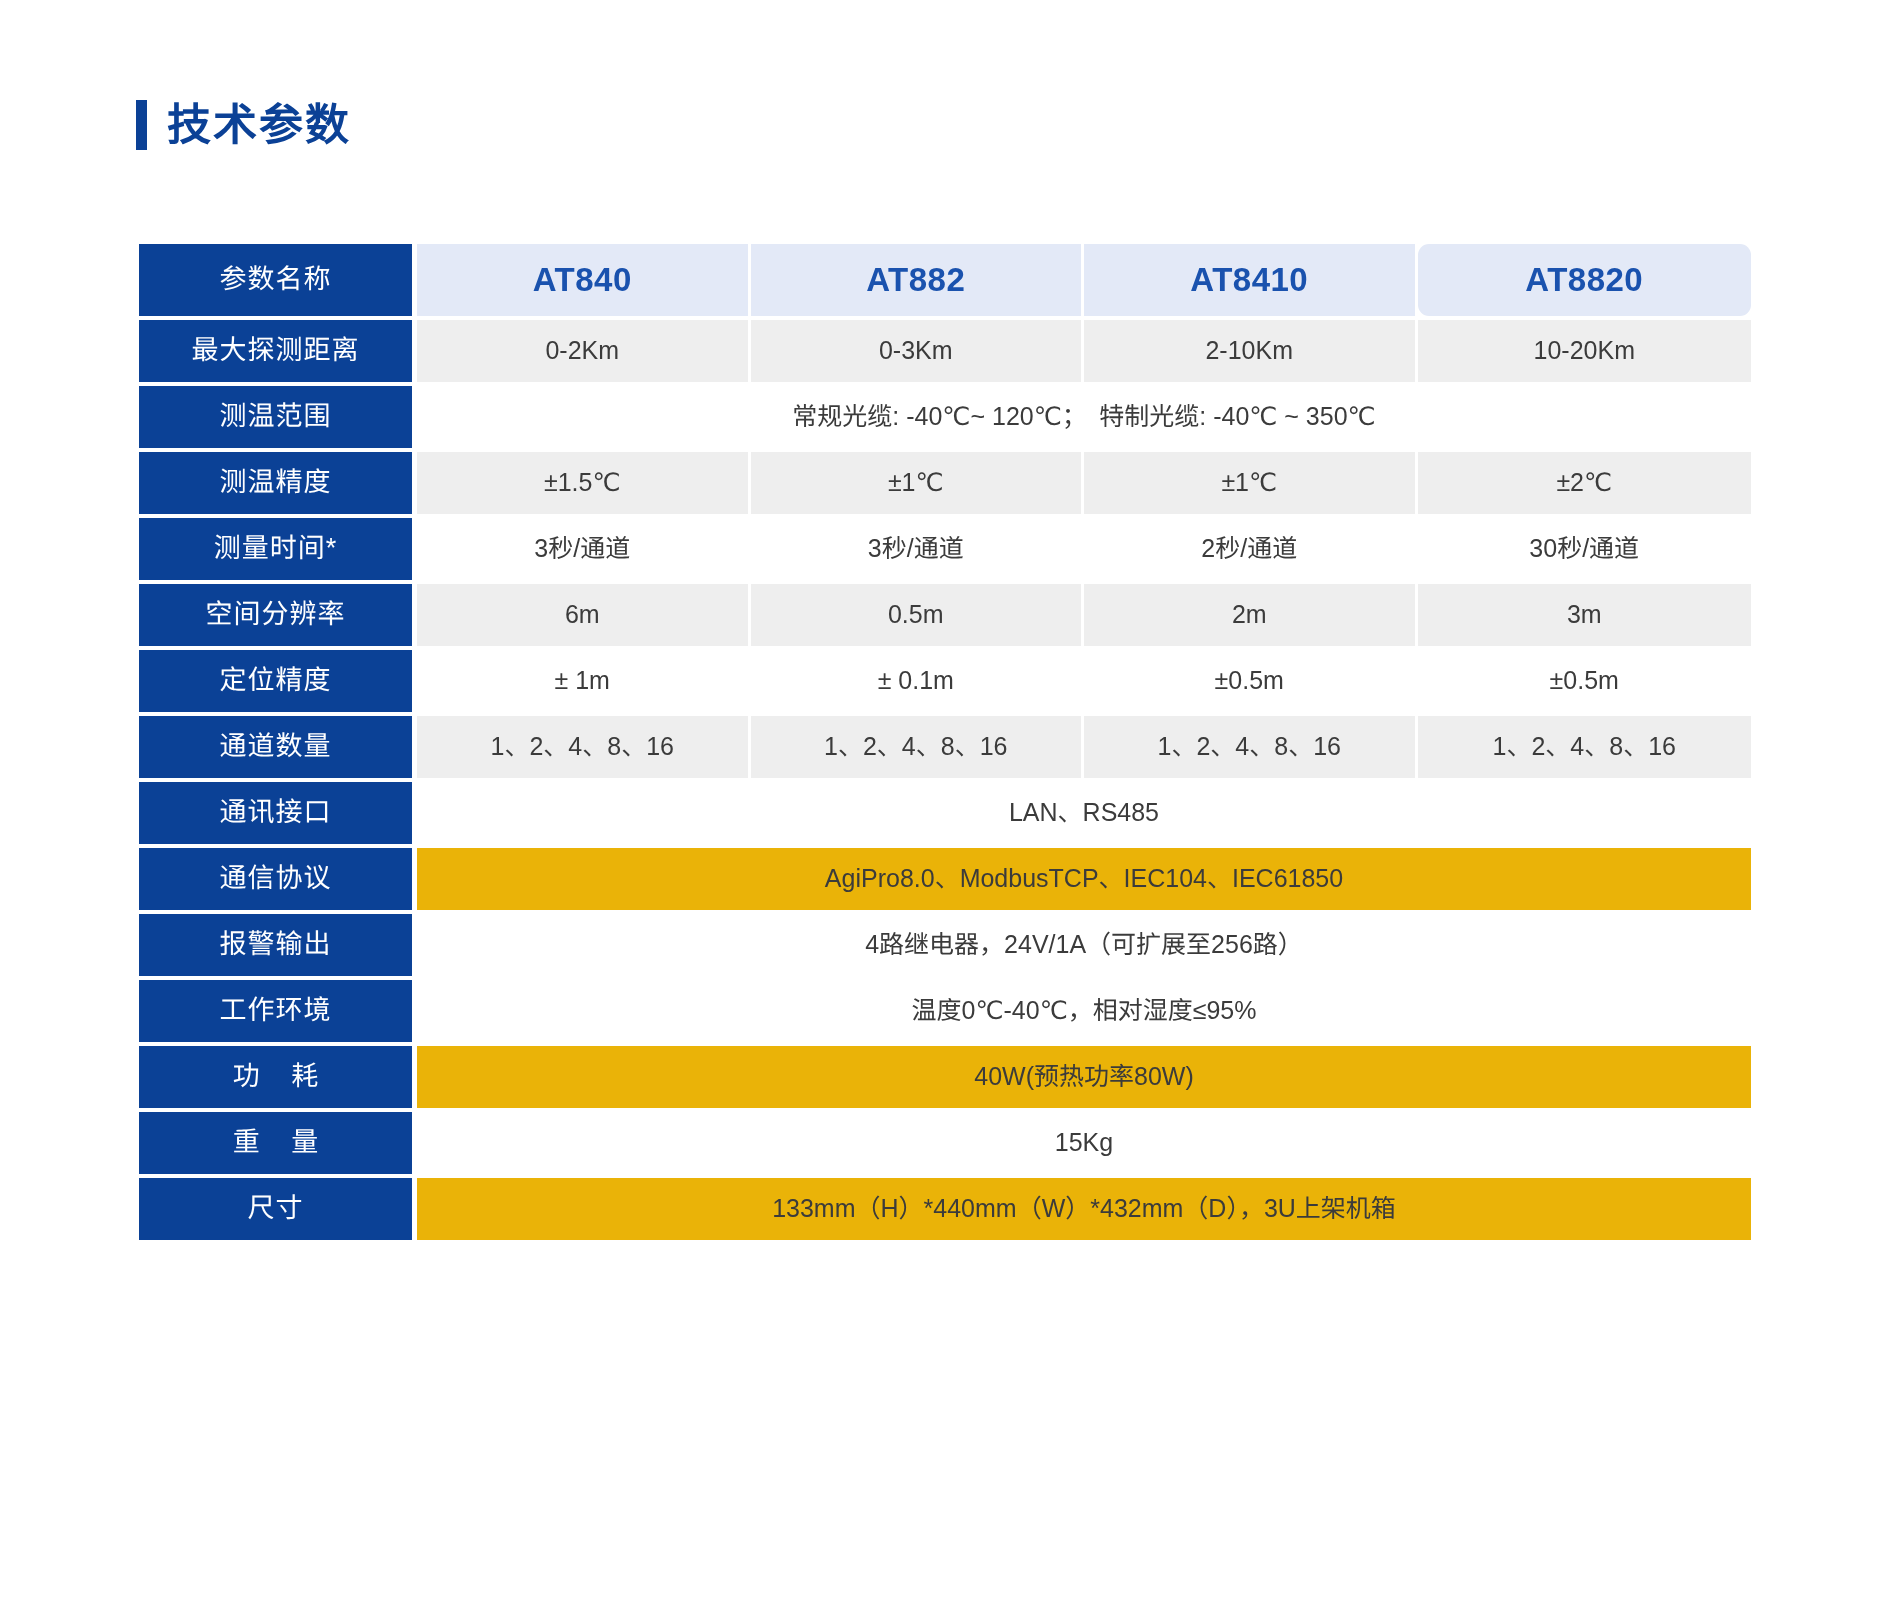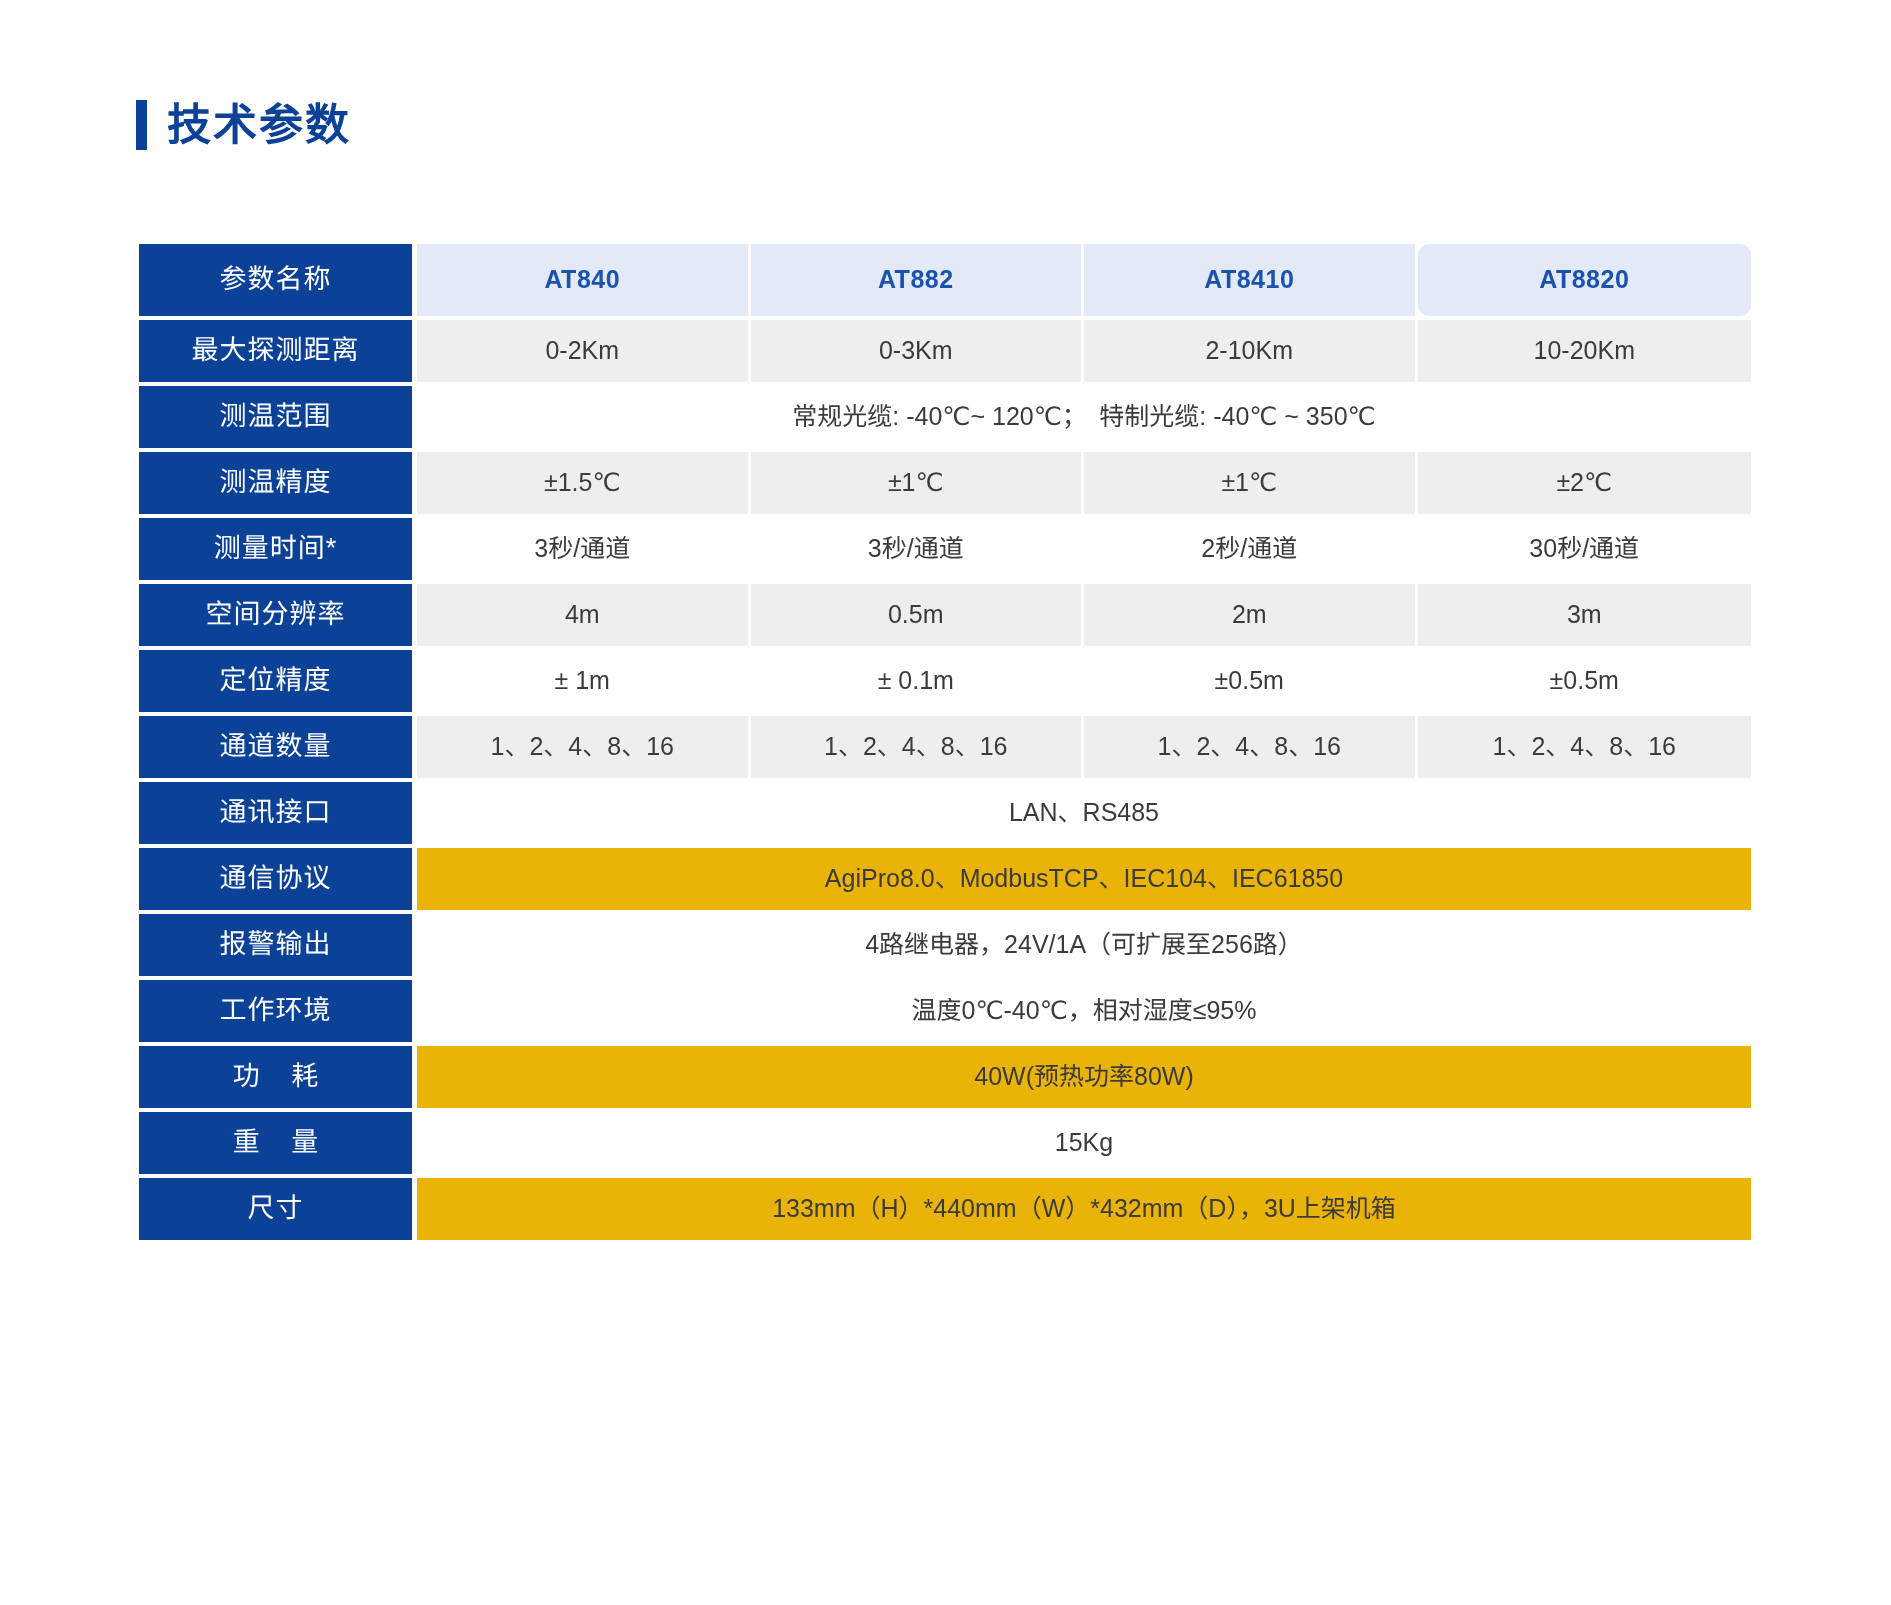--- a/index.html
+++ b/index.html
@@ -84,21 +84,21 @@
   }
   td.label-cell.spaced {
     letter-spacing: 12px;
     text-indent: 12px;
   }
 
   
   tr.header-row td.val-cell {
     background: #e3e9f7;
     color: #1a52ae;
-    font-size: 25px;
+    font-size: 33px;
     font-weight: bold;
     letter-spacing: 0.5px;
     height: 72px;
     border-right: 3px solid #ffffff;
   }
   tr.header-row td.val-cell.last { border-right: none; border-radius: 11px; }
 
   
   td.val-cell {
     border-right: 3px solid #ffffff;
@@ -162,21 +162,21 @@
         </tr>
         <tr class="plain">
           <td class="label-cell">测量时间*</td>
           <td class="val-cell">3秒/通道</td>
           <td class="val-cell">3秒/通道</td>
           <td class="val-cell">2秒/通道</td>
           <td class="val-cell last">30秒/通道</td>
         </tr>
         <tr class="shaded">
           <td class="label-cell">空间分辨率</td>
-          <td class="val-cell">4m</td>
+          <td class="val-cell">6m</td>
           <td class="val-cell">0.5m</td>
           <td class="val-cell">2m</td>
           <td class="val-cell last">3m</td>
         </tr>
         <tr class="plain">
           <td class="label-cell">定位精度</td>
           <td class="val-cell">± 1m</td>
           <td class="val-cell">± 0.1m</td>
           <td class="val-cell">±0.5m</td>
           <td class="val-cell last">±0.5m</td>

